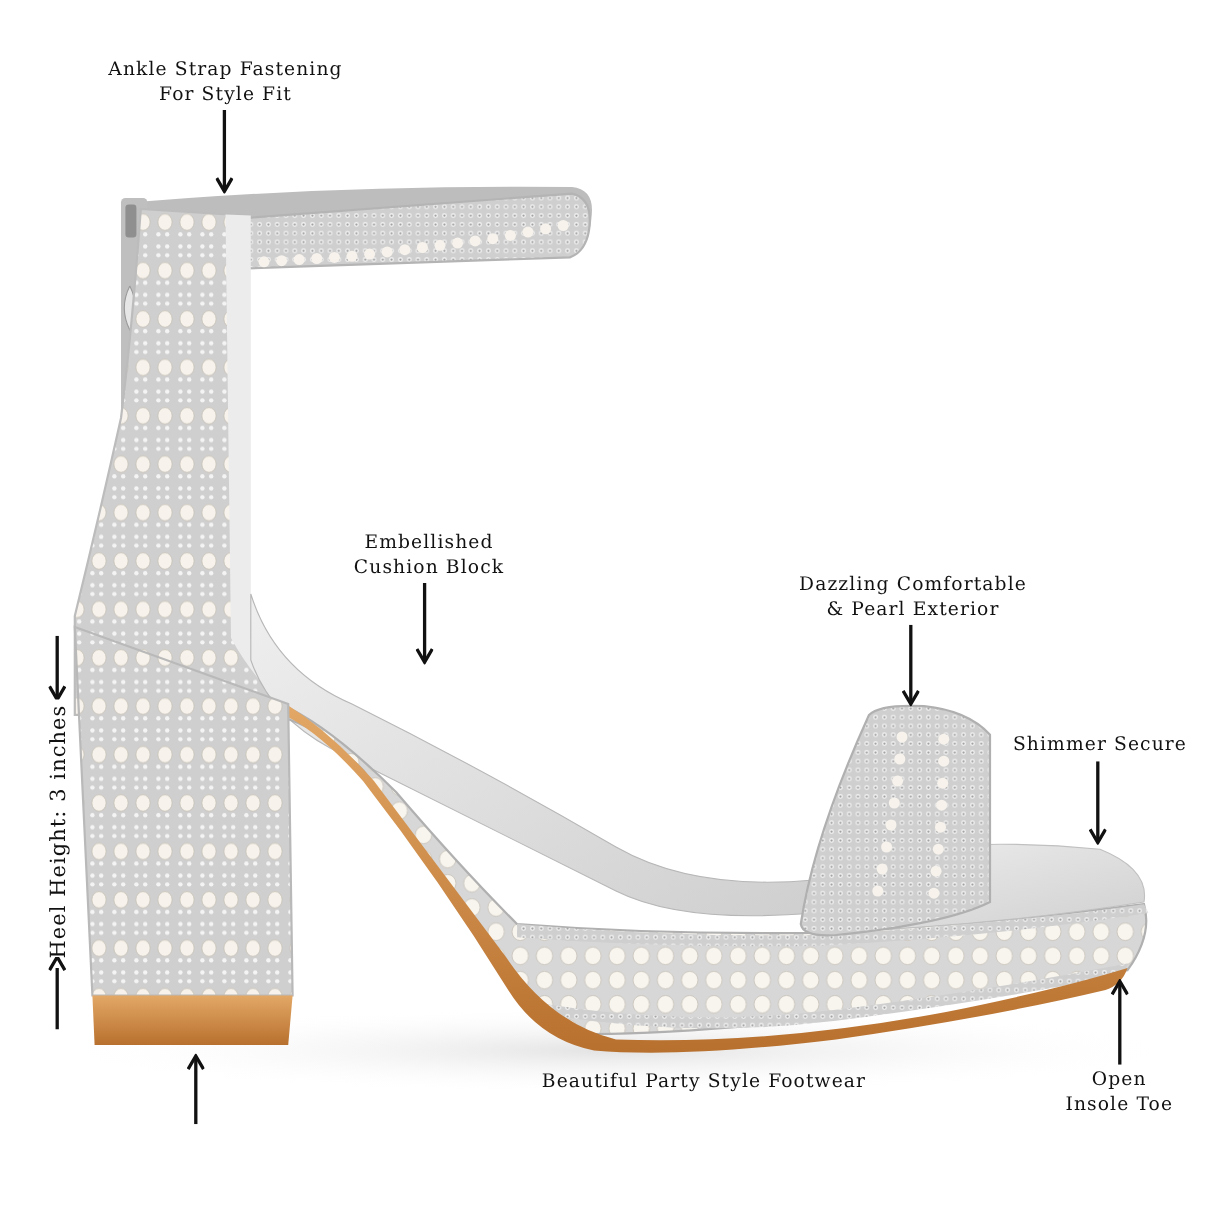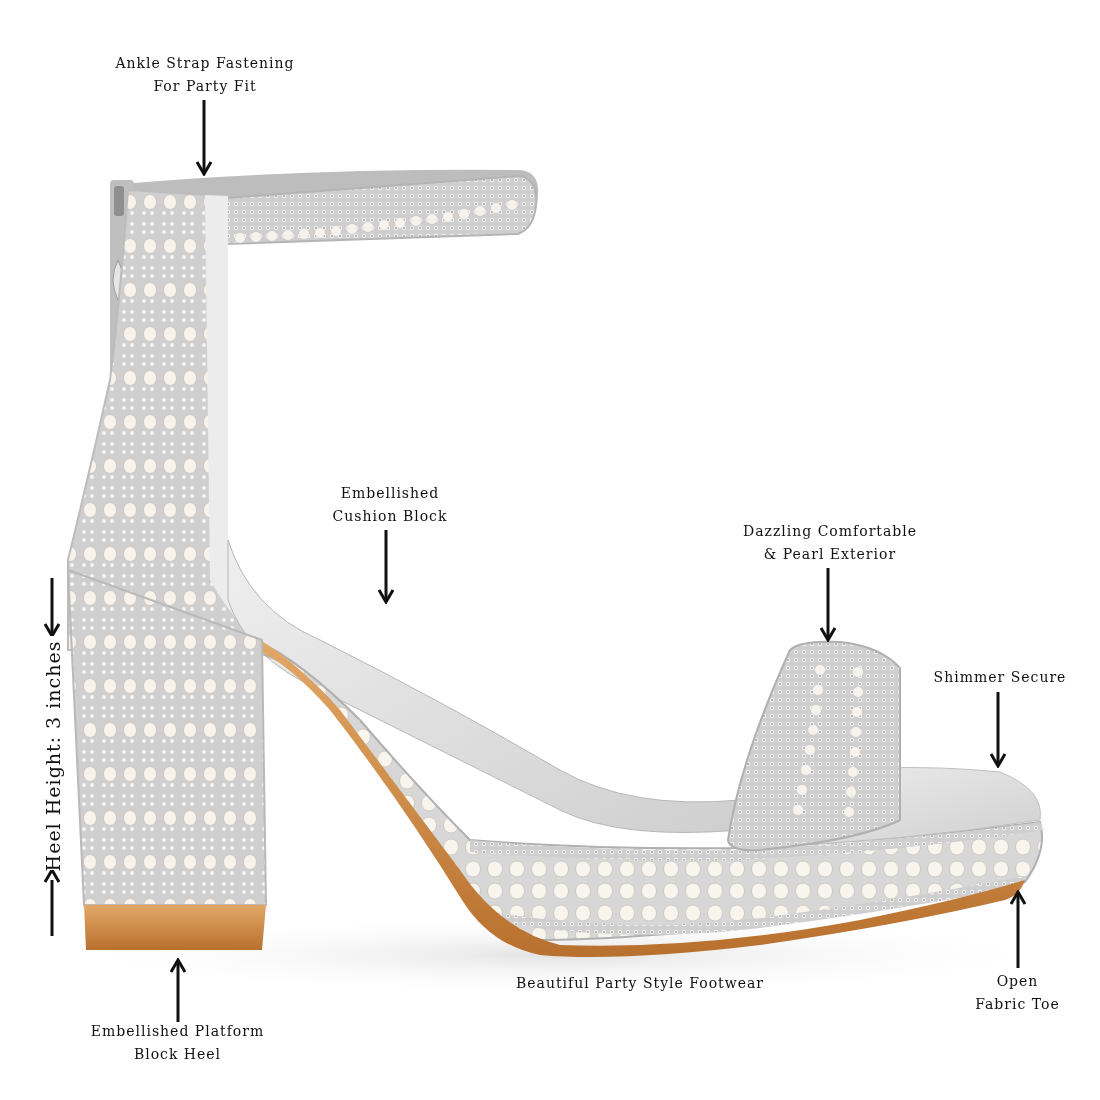--- a/index.html
+++ b/index.html
@@ -8,21 +8,21 @@
       width: 1100px;
       height: 1100px;
       background: #ffffff;
       overflow: hidden;
       font-family: "DejaVu Serif", "Liberation Serif", serif;
       color: #111111;
     }
     .label {
       position: absolute;
       text-align: center;
-      font-size: 14px;
+      font-size: 17px;
       letter-spacing: 1px;
       line-height: 23px;
       white-space: nowrap;
       font-family: "DejaVu Serif", "Liberation Serif", serif;
     }
     .label span { display: block; }
     .arrow { position: absolute; }
     .shoe { position: absolute; left: 0; top: 0; }
   </style>
 </head>
@@ -127,21 +127,21 @@
       <circle cx="851" cy="792" r="5" fill="#f7f3ec"></circle>
       <circle cx="849" cy="812" r="5" fill="#f7f3ec"></circle>
     </g>
 
     <path d="M 68 570 L 262 640 L 266 905 L 84 905 Z" fill="url(#heelpat)" stroke="#b9b9b9" stroke-width="2"></path>
     <path d="M 84 905 L 266 905 L 262 950 L 86 950 Z" fill="url(#sole)"></path>
   </svg>
 
   <div class="label" style="left:70px; top:52px; width:270px;">
     <span>Ankle Strap Fastening</span>
-    <span>For Party Fit</span>
+    <span>For Style Fit</span>
   </div>
   <svg class="arrow" style="left:196px; top:100px;" width="16" height="76" viewBox="0 0 16 76">
     <line x1="8" y1="0" x2="8" y2="72" stroke="#111" stroke-width="3"></line>
     <path d="M 1 62 L 8 74 L 15 62" fill="none" stroke="#111" stroke-width="3"></path>
   </svg>
 
   <div class="label" style="left:290px; top:482px; width:200px;">
     <span>Embellished</span>
     <span>Cushion Block</span>
   </div>
@@ -176,31 +176,27 @@
   </div>
   <svg class="arrow" style="left:44px; top:870px;" width="16" height="66" viewBox="0 0 16 66">
     <line x1="8" y1="10" x2="8" y2="66" stroke="#111" stroke-width="3"></line>
     <path d="M 1 12 L 8 0 L 15 12" fill="none" stroke="#111" stroke-width="3"></path>
   </svg>
 
   <svg class="arrow" style="left:170px; top:958px;" width="16" height="64" viewBox="0 0 16 64">
     <line x1="8" y1="4" x2="8" y2="64" stroke="#111" stroke-width="3"></line>
     <path d="M 1 14 L 8 2 L 15 14" fill="none" stroke="#111" stroke-width="3"></path>
   </svg>
-  <div class="label" style="left:50px; top:1020px; width:255px;">
-    <span>Embellished Platform</span>
-    <span>Block Heel</span>
-  </div>
 
   <div class="label" style="left:465px; top:972px; width:350px;">
     <span>Beautiful Party Style Footwear</span>
   </div>
 
   <svg class="arrow" style="left:1010px; top:890px;" width="16" height="78" viewBox="0 0 16 78">
     <line x1="8" y1="4" x2="8" y2="78" stroke="#111" stroke-width="3"></line>
     <path d="M 1 14 L 8 2 L 15 14" fill="none" stroke="#111" stroke-width="3"></path>
   </svg>
   <div class="label" style="left:945px; top:970px; width:145px;">
     <span>Open</span>
-    <span>Fabric Toe</span>
+    <span>Insole Toe</span>
   </div>
 
 </div>
 
 </body></html>

